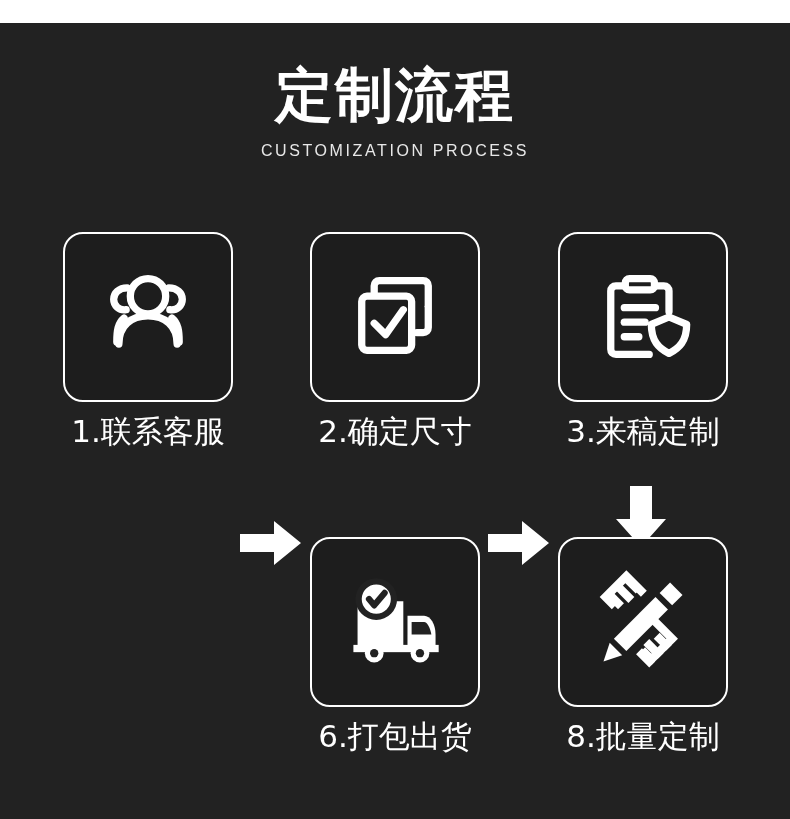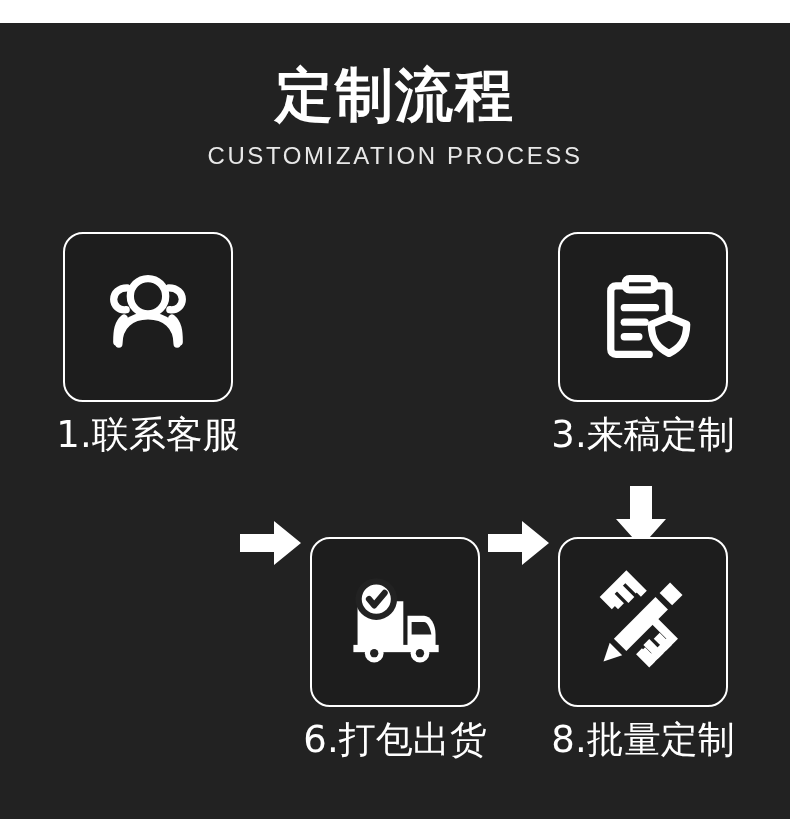--- a/index.html
+++ b/index.html
@@ -44,21 +44,21 @@
     font-family: "DejaVu Sans", "Liberation Sans", sans-serif;
     font-size: 58px;
     font-weight: bold;
     color: #ffffff;
     letter-spacing: 2px;
     line-height: 1.05;
     margin: 0;
   }
   .title-en {
     font-family: "Liberation Sans", "DejaVu Sans", sans-serif;
-    font-size: 24px;
+    font-size: 16px;
     font-weight: 300;
     color: #e8e8e8;
     letter-spacing: 2.6px;
     margin-top: 16px;
   }
 
   
   .row {
     position: absolute;
     left: 0;
@@ -90,21 +90,21 @@
     box-sizing: border-box;
   }
   .icon-box svg {
     display: block;
     width: 104px;
     height: 104px;
   }
   .step-label {
     margin-top: 12px;
     font-family: "DejaVu Sans", "Liberation Sans", sans-serif;
-    font-size: 37px;
+    font-size: 31px;
     color: #ffffff;
     letter-spacing: 0px;
     white-space: nowrap;
     line-height: 1.15;
   }
 
   
   .arrow {
     position: absolute;
   }
@@ -139,20 +139,33 @@
               <path d="M30 22 C22 22 17 27 17 33 C17 39 22 44 29 43"></path>
               <path d="M20 74 C20 63 21 56 27 51"></path>
               <path d="M70 22 C78 22 83 27 83 33 C83 39 78 44 71 43"></path>
               <path d="M80 74 C80 63 79 56 73 51"></path>
             </svg>
           </span>
         </div>
         <div class="step-label">1.联系客服</div>
       </div>
 
+      <div class="cell cell-b">
+        <div class="icon-box">
+          <span>
+            <svg viewBox="0 0 100 100" fill="none" stroke="#ffffff" stroke-width="7" stroke-linecap="round" stroke-linejoin="round">
+              <path d="M30 28 L30 20 C30 17 32 15 35 15 L77 15 C80 15 82 17 82 20 L82 60 C82 63 80 65 77 65 L71 65"></path>
+              <rect x="18" y="30" width="48" height="52" rx="5"></rect>
+              <path d="M30 56 L41 67 L58 43"></path>
+              <circle cx="80" cy="40" r="1.5" fill="#ffffff" stroke="none"></circle>
+            </svg>
+          </span>
+        </div>
+        <div class="step-label">2.确定尺寸</div>
+      </div>
 
       <div class="cell cell-c">
         <div class="icon-box">
           <span>
             <svg viewBox="0 0 100 100" fill="none" stroke="#ffffff" stroke-width="7" stroke-linecap="round" stroke-linejoin="round">
               <path d="M32 20 L24 20 C21 20 19 22 19 25 L19 81 C19 84 21 86 24 86 L56 86"></path>
               <path d="M62 20 L70 20 C73 20 75 22 75 25 L75 45"></path>
               <rect x="33" y="13" width="28" height="11" rx="4"></rect>
               <path d="M32 41 L62 41"></path>
               <path d="M32 55 L52 55"></path>

